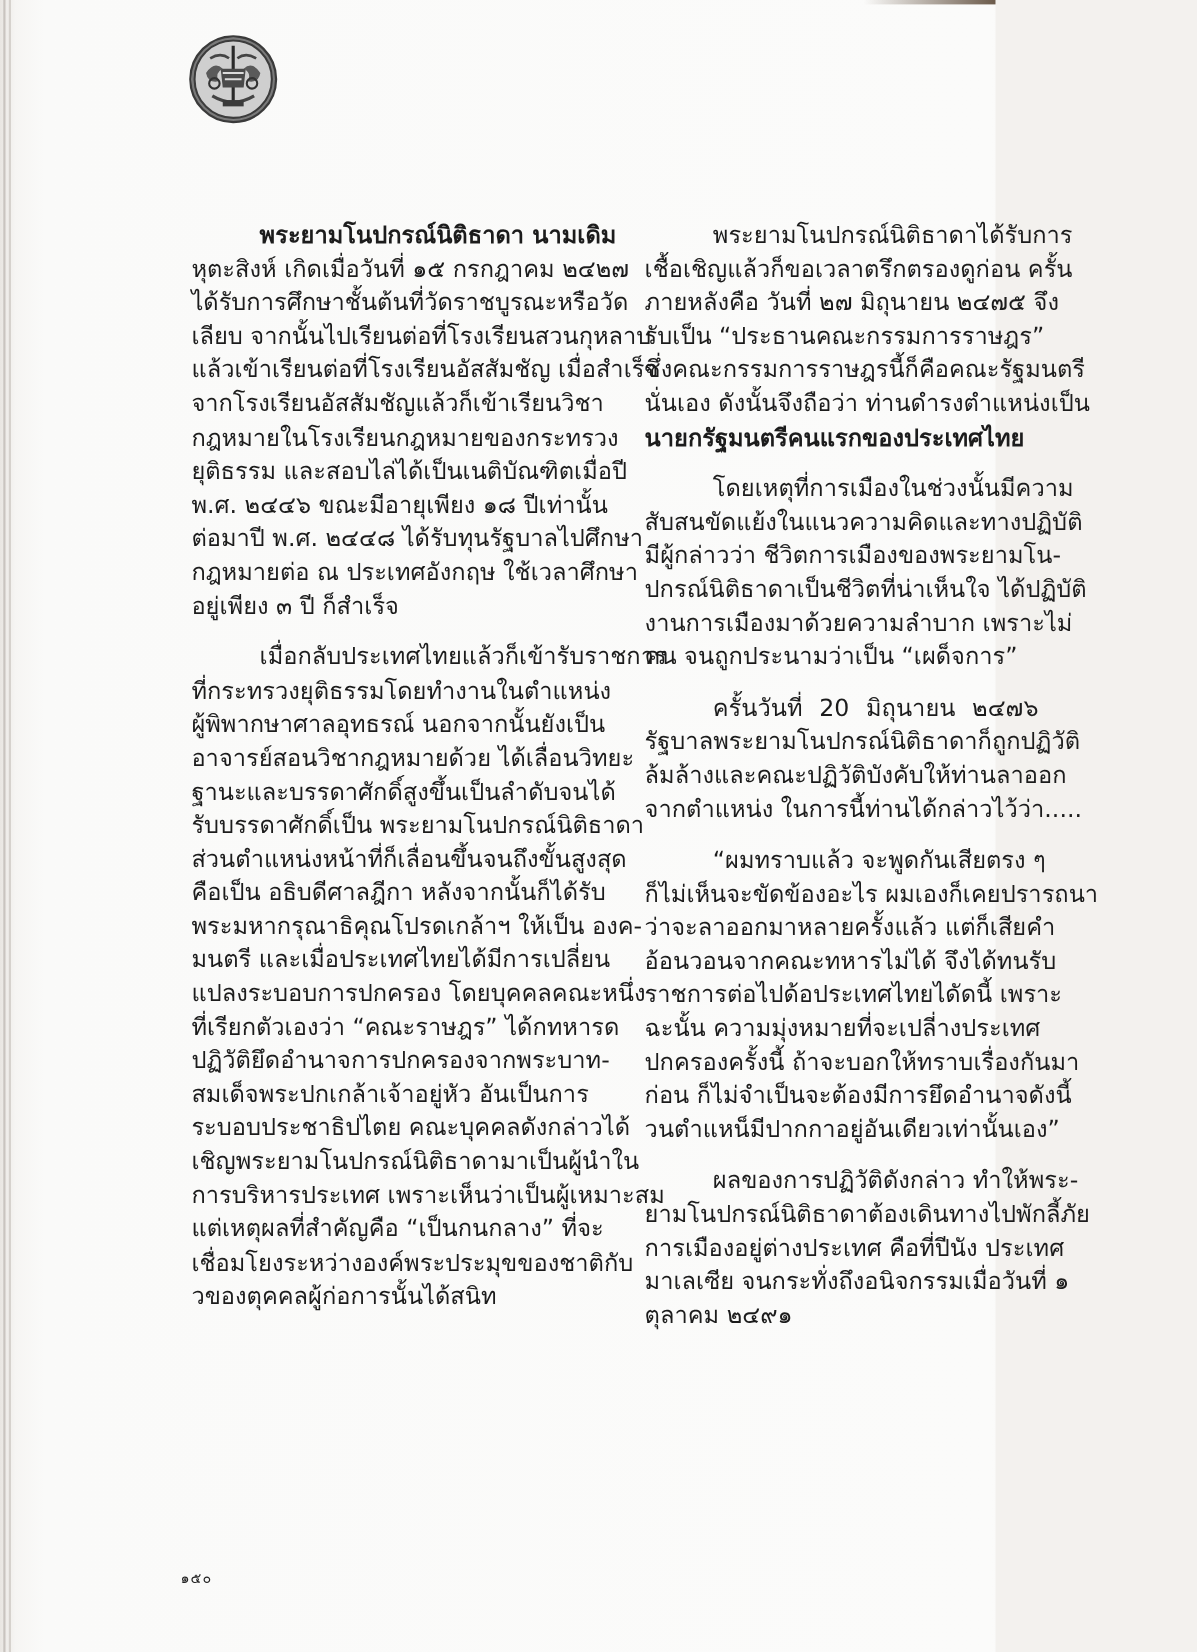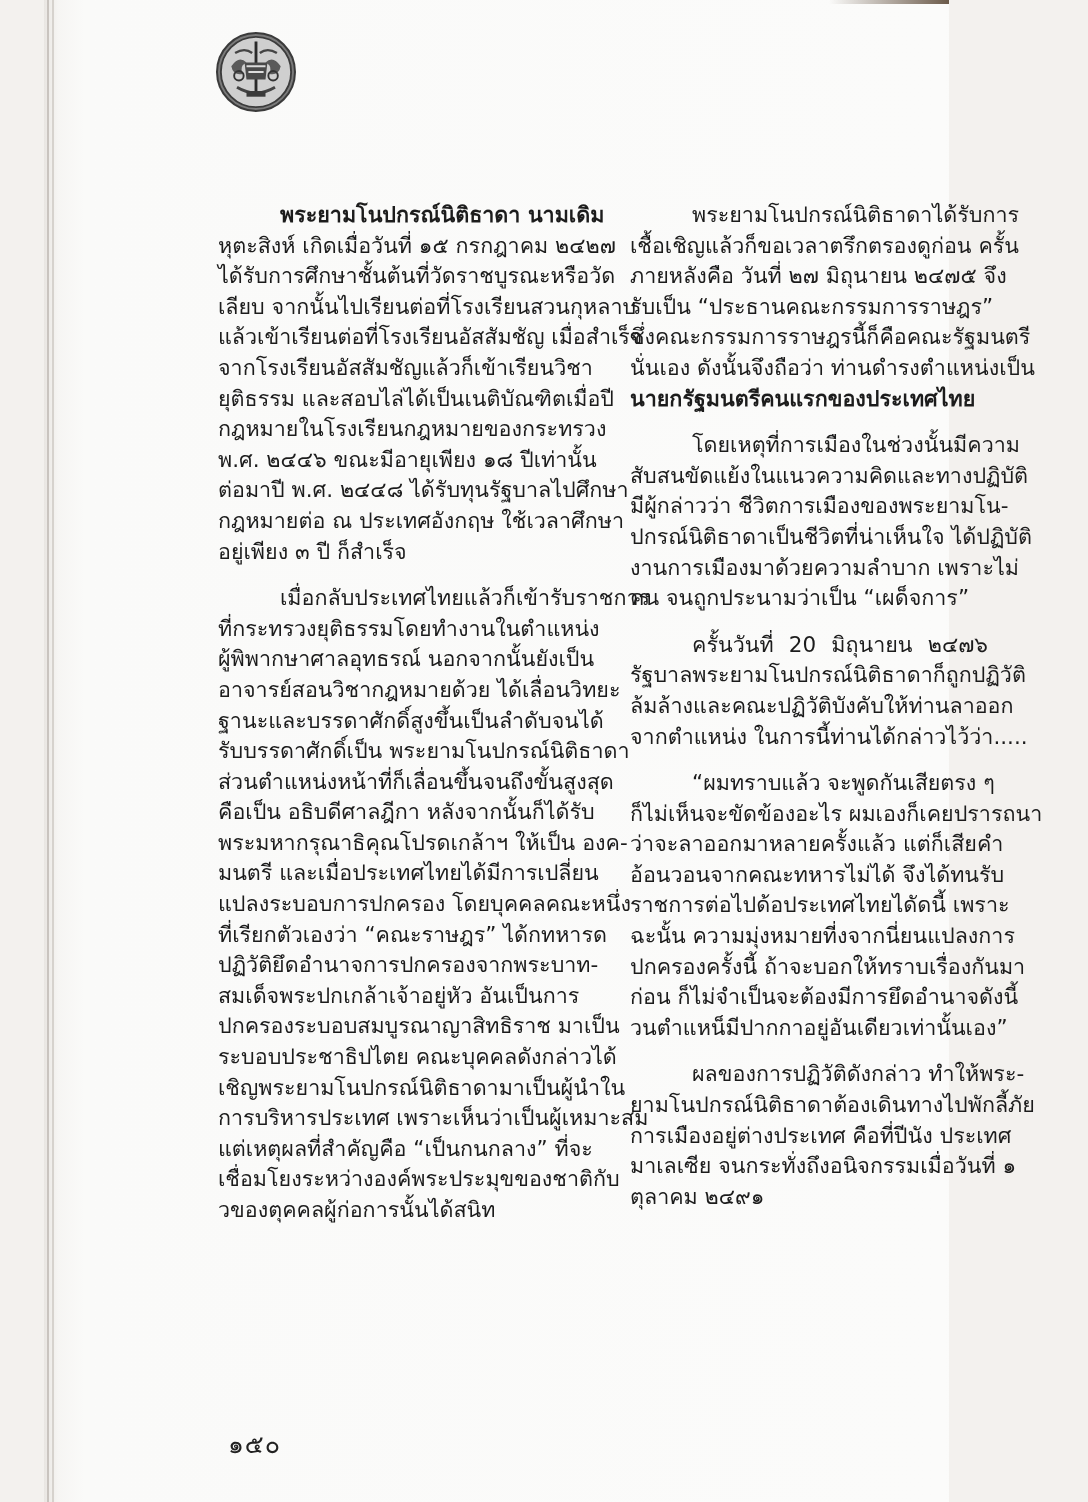--- a/index.html
+++ b/index.html
@@ -6,21 +6,20 @@
   body {
     width: 1088px; height: 1502px; overflow: hidden;
     background: #f3f1ee;
     font-family: "DejaVu Sans", "Liberation Sans", sans-serif;
     color: #1c1c1c;
     position: relative;
   }
   .page {
     position: absolute; left: 0; top: 0; width: 905px; height: 1502px;
     background: linear-gradient(90deg, #e9e6e2 0px, #f6f5f3 14px, #fafaf9 40px, #fbfbfa 900px, #f4f3f1 1060px, #e6e3df 1088px);
-    margin-left: 44px;
   }
   .spine-line { position: absolute; top: 0; bottom: 0; width: 2px; background: #c9c4bf; }
   .spine-line.a { left: 3px; }
   .spine-line.b { left: 8px; background: #d6d2cd; }
   .top-edge { position: absolute; top: 0; right: 0; width: 120px; height: 4px; background: linear-gradient(90deg, transparent, #6b5a4a); }
 
   .emblem {
     position: absolute; left: 172px; top: 32px; width: 80px; height: 80px;
     border-radius: 50%;
     background: radial-gradient(circle at 50% 50%, #d8d8d8 0%, #9a9a9a 55%, #555 85%, #333 100%);
@@ -37,22 +36,22 @@
   .column.left { left: 174px; width: 352px; }
   .column.right { left: 586px; width: 358px; }
   .para { margin: 0; }
   .para .line { display: block; text-align: justify; text-align-last: justify; white-space: nowrap; }
   .para .line.last { text-align-last: left; }
   .para .line.indent { padding-left: 62px; }
   .bold { font-weight: bold; font-family: "DejaVu Serif", "Liberation Serif", serif; }
   .gap { height: 16px; }
 
   .page-number {
-    position: absolute; left: 184px; top: 1424px;
-    font-size: 25px; letter-spacing: 1px; color: #222;
+    position: absolute; left: 164px; top: 1424px;
+    font-size: 13px; letter-spacing: 1px; color: #222;
   }
 </style>
 </head>
 <body>
 
 <div class="page">
   <div class="spine-line a"></div>
   <div class="spine-line b"></div>
   <div class="top-edge"></div>
 
@@ -74,22 +73,22 @@
   </div>
 
   <div class="column left">
     <div class="para">
       <span class="line indent"><span class="bold">พระยามโนปกรณ์นิติธาดา  นามเดิม</span></span>
       <span class="line">หุตะสิงห์  เกิดเมื่อวันที่ ๑๕ กรกฎาคม  ๒๔๒๗</span>
       <span class="line">ได้รับการศึกษาชั้นต้นที่วัดราชบูรณะหรือวัด</span>
       <span class="line">เลียบ  จากนั้นไปเรียนต่อที่โรงเรียนสวนกุหลาบ</span>
       <span class="line">แล้วเข้าเรียนต่อที่โรงเรียนอัสสัมชัญ  เมื่อสำเร็จ</span>
       <span class="line">จากโรงเรียนอัสสัมชัญแล้วก็เข้าเรียนวิชา</span>
+      <span class="line">กฎหมายในโรงเรียนกฎหมายของกระทรวง</span>
       <span class="line">ยุติธรรม  และสอบไล่ได้เป็นเนติบัณฑิตเมื่อปี</span>
-      <span class="line">กฎหมายในโรงเรียนกฎหมายของกระทรวง</span>
       <span class="line">พ.ศ. ๒๔๔๖  ขณะมีอายุเพียง ๑๘ ปีเท่านั้น</span>
       <span class="line">ต่อมาปี  พ.ศ. ๒๔๔๘  ได้รับทุนรัฐบาลไปศึกษา</span>
       <span class="line">กฎหมายต่อ ณ ประเทศอังกฤษ ใช้เวลาศึกษา</span>
       <span class="line last">อยู่เพียง ๓ ปี ก็สำเร็จ</span>
     </div>
     <div class="gap"></div>
     <div class="para">
       <span class="line indent">เมื่อกลับประเทศไทยแล้วก็เข้ารับราชการ</span>
       <span class="line">ที่กระทรวงยุติธรรมโดยทำงานในตำแหน่ง</span>
       <span class="line">ผู้พิพากษาศาลอุทธรณ์  นอกจากนั้นยังเป็น</span>
@@ -97,21 +96,20 @@
       <span class="line">ฐานะและบรรดาศักดิ์สูงขึ้นเป็นลำดับจนได้</span>
       <span class="line">รับบรรดาศักดิ์เป็น  พระยามโนปกรณ์นิติธาดา</span>
       <span class="line">ส่วนตำแหน่งหน้าที่ก็เลื่อนขึ้นจนถึงขั้นสูงสุด</span>
       <span class="line">คือเป็น อธิบดีศาลฎีกา หลังจากนั้นก็ได้รับ</span>
       <span class="line">พระมหากรุณาธิคุณโปรดเกล้าฯ ให้เป็น องค-</span>
       <span class="line">มนตรี  และเมื่อประเทศไทยได้มีการเปลี่ยน</span>
       <span class="line">แปลงระบอบการปกครอง  โดยบุคคลคณะหนึ่ง</span>
       <span class="line">ที่เรียกตัวเองว่า  “คณะราษฎร”  ได้กทหารด</span>
       <span class="line">ปฏิวัติยึดอำนาจการปกครองจากพระบาท-</span>
       <span class="line">สมเด็จพระปกเกล้าเจ้าอยู่หัว  อันเป็นการ</span>
-      <span class="line">ปกครองระบอบสมบูรณาญาสิทธิราช มาเป็น</span>
       <span class="line">ระบอบประชาธิปไตย  คณะบุคคลดังกล่าวได้</span>
       <span class="line">เชิญพระยามโนปกรณ์นิติธาดามาเป็นผู้นำใน</span>
       <span class="line">การบริหารประเทศ  เพราะเห็นว่าเป็นผู้เหมาะสม</span>
       <span class="line">แต่เหตุผลที่สำคัญคือ “เป็นกนกลาง” ที่จะ</span>
       <span class="line">เชื่อมโยงระหว่างองค์พระประมุขของชาติกับ</span>
       <span class="line last">วของตุคคลผู้ก่อการนั้นได้สนิท</span>
     </div>
   </div>
 
   <div class="column right">
@@ -140,21 +138,21 @@
       <span class="line">ล้มล้างและคณะปฏิวัติบังคับให้ท่านลาออก</span>
       <span class="line last">จากตำแหน่ง ในการนี้ท่านได้กล่าวไว้ว่า.....</span>
     </div>
     <div class="gap"></div>
     <div class="para">
       <span class="line indent">“ผมทราบแล้ว  จะพูดกันเสียตรง ๆ</span>
       <span class="line">ก็ไม่เห็นจะขัดข้องอะไร  ผมเองก็เคยปรารถนา</span>
       <span class="line">ว่าจะลาออกมาหลายครั้งแล้ว  แต่ก็เสียคำ</span>
       <span class="line">อ้อนวอนจากคณะทหารไม่ได้  จึงได้ทนรับ</span>
       <span class="line">ราชการต่อไปด้อประเทศไทยไดัดนี้ เพราะ</span>
-      <span class="line">ฉะนั้น  ความมุ่งหมายที่งจากนี่ยนแปลงการ</span>
+      <span class="line">ฉะนั้น  ความมุ่งหมายที่จะเปลี่างประเทศ</span>
       <span class="line">ปกครองครั้งนี้ ถ้าจะบอกให้ทราบเรื่องกันมา</span>
       <span class="line">ก่อน  ก็ไม่จำเป็นจะต้องมีการยึดอำนาจดังนี้</span>
       <span class="line last">วนตำแหน็มีปากกาอยู่อันเดียวเท่านั้นเอง”</span>
     </div>
     <div class="gap"></div>
     <div class="para">
       <span class="line indent">ผลของการปฏิวัติดังกล่าว ทำให้พระ-</span>
       <span class="line">ยามโนปกรณ์นิติธาดาต้องเดินทางไปพักลี้ภัย</span>
       <span class="line">การเมืองอยู่ต่างประเทศ คือที่ปีนัง ประเทศ</span>
       <span class="line">มาเลเซีย  จนกระทั่งถึงอนิจกรรมเมื่อวันที่ ๑</span>

